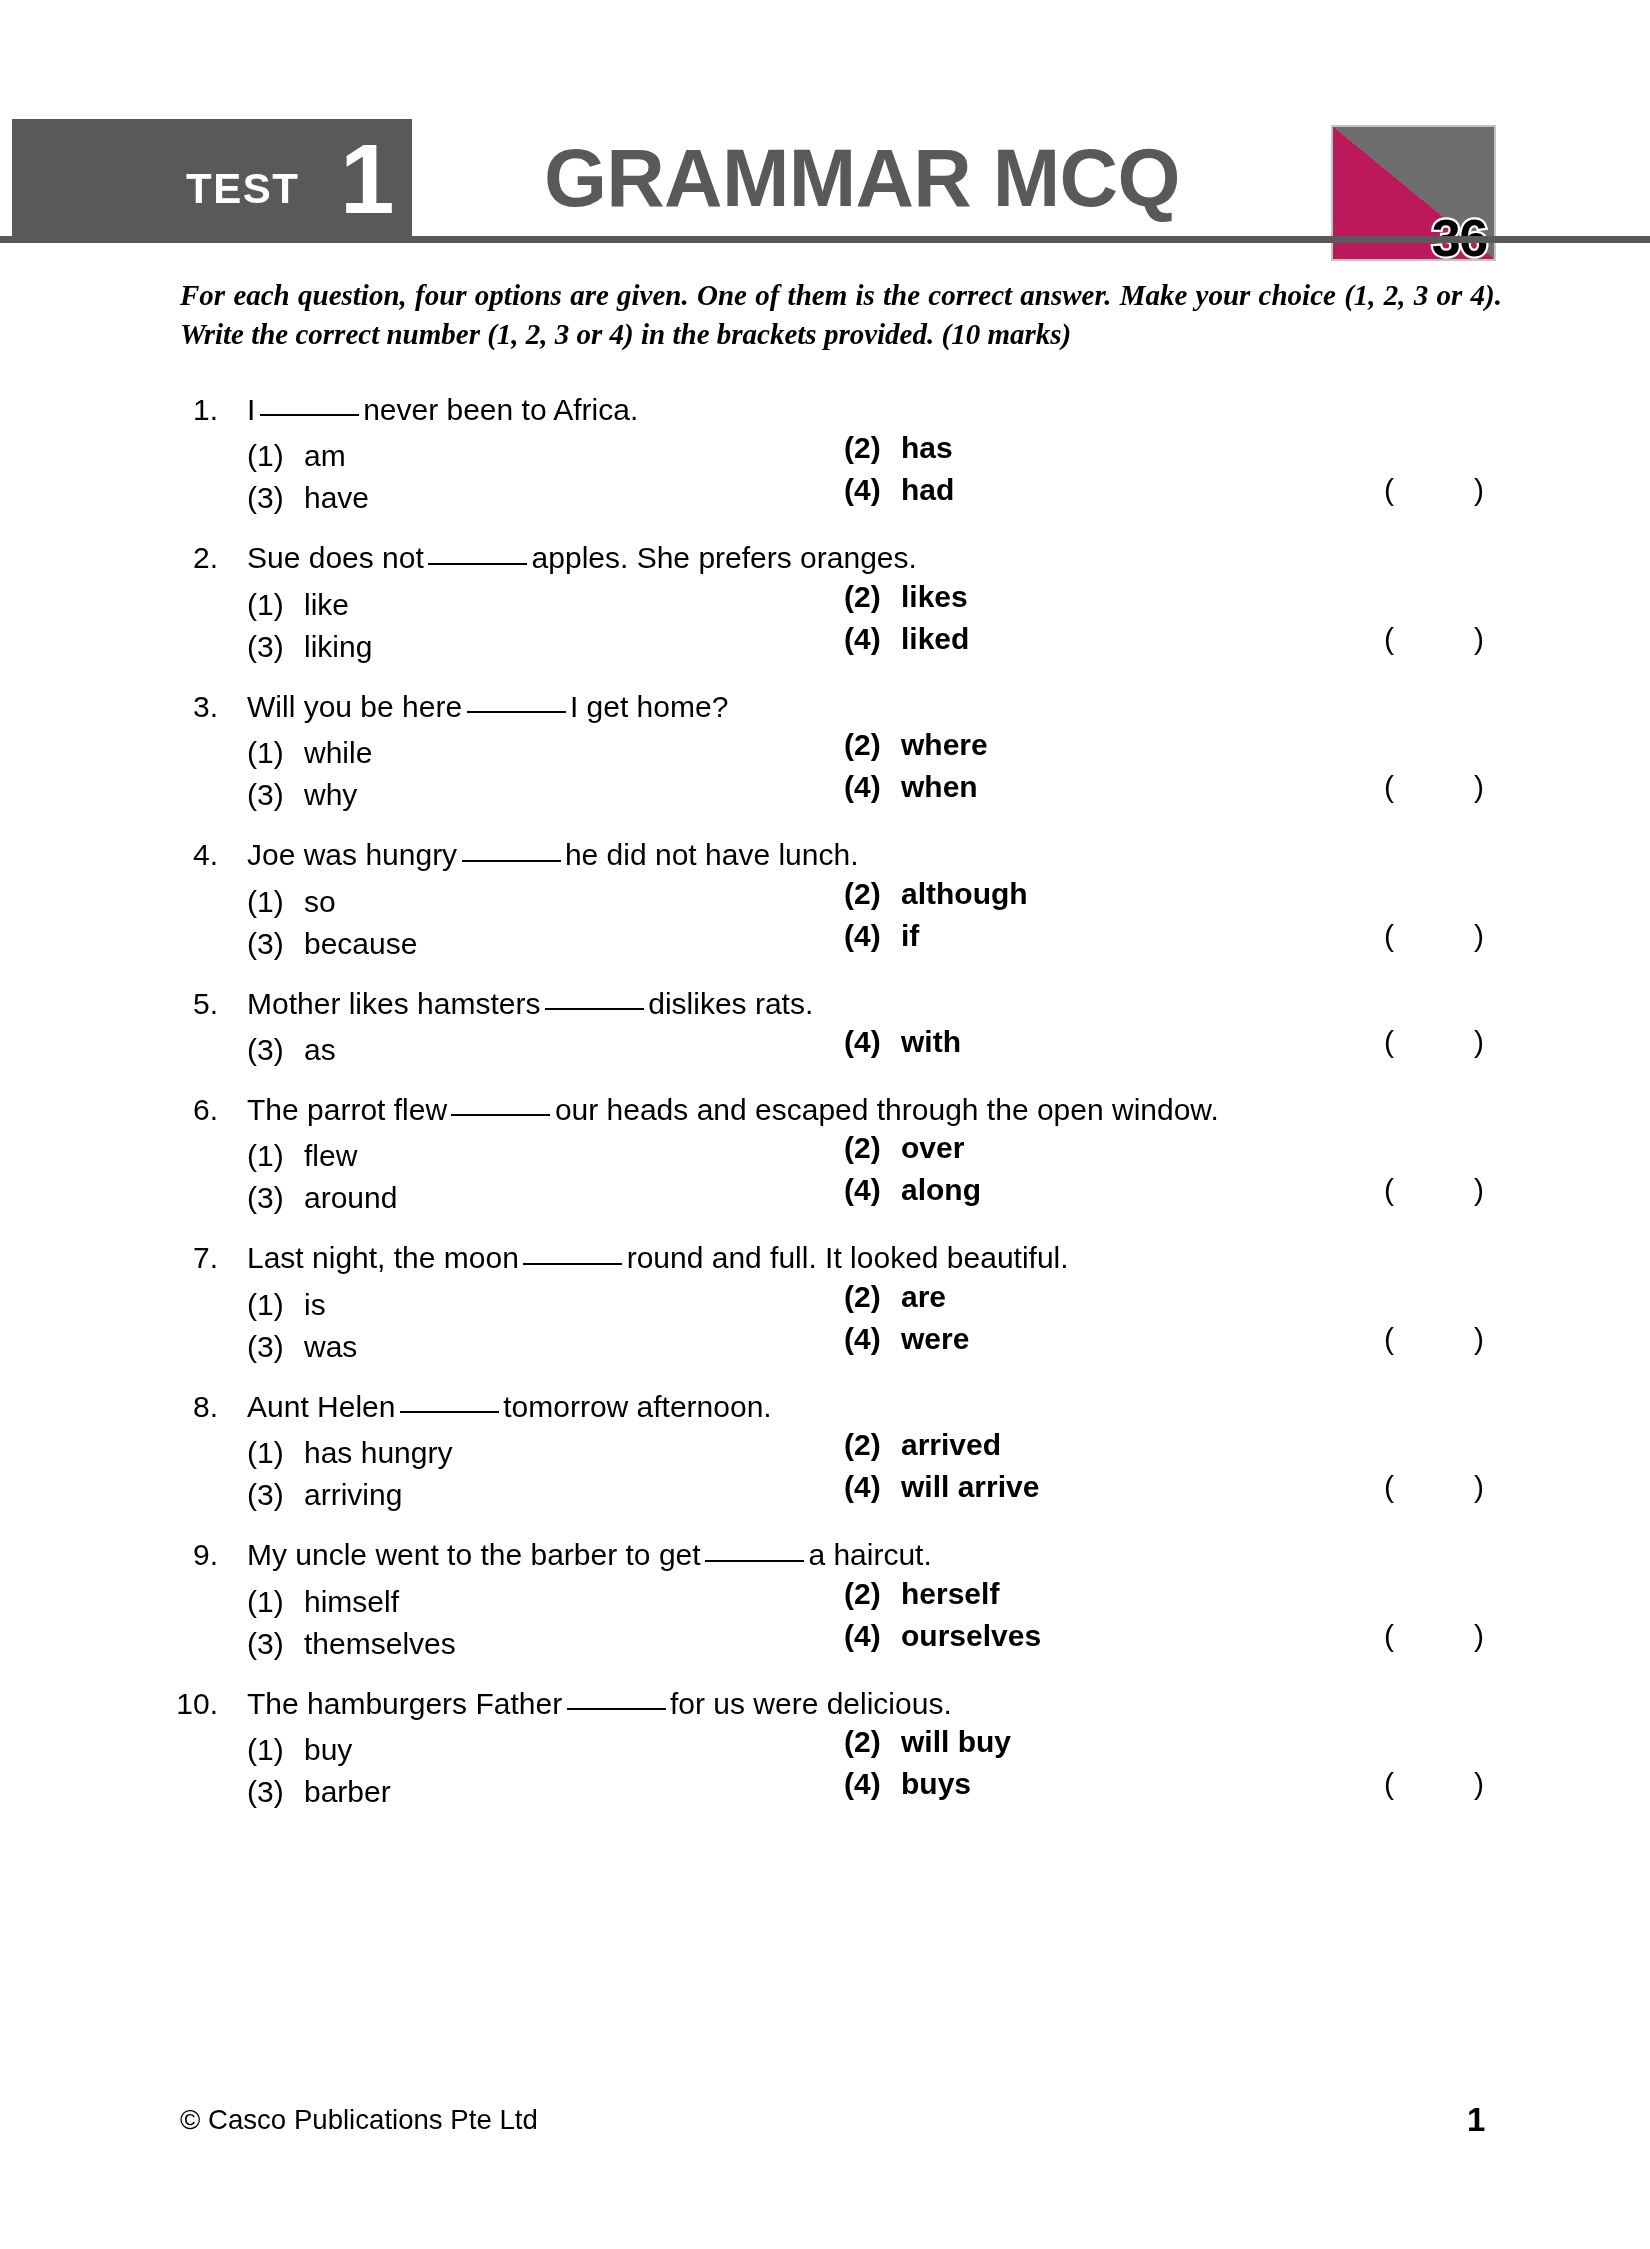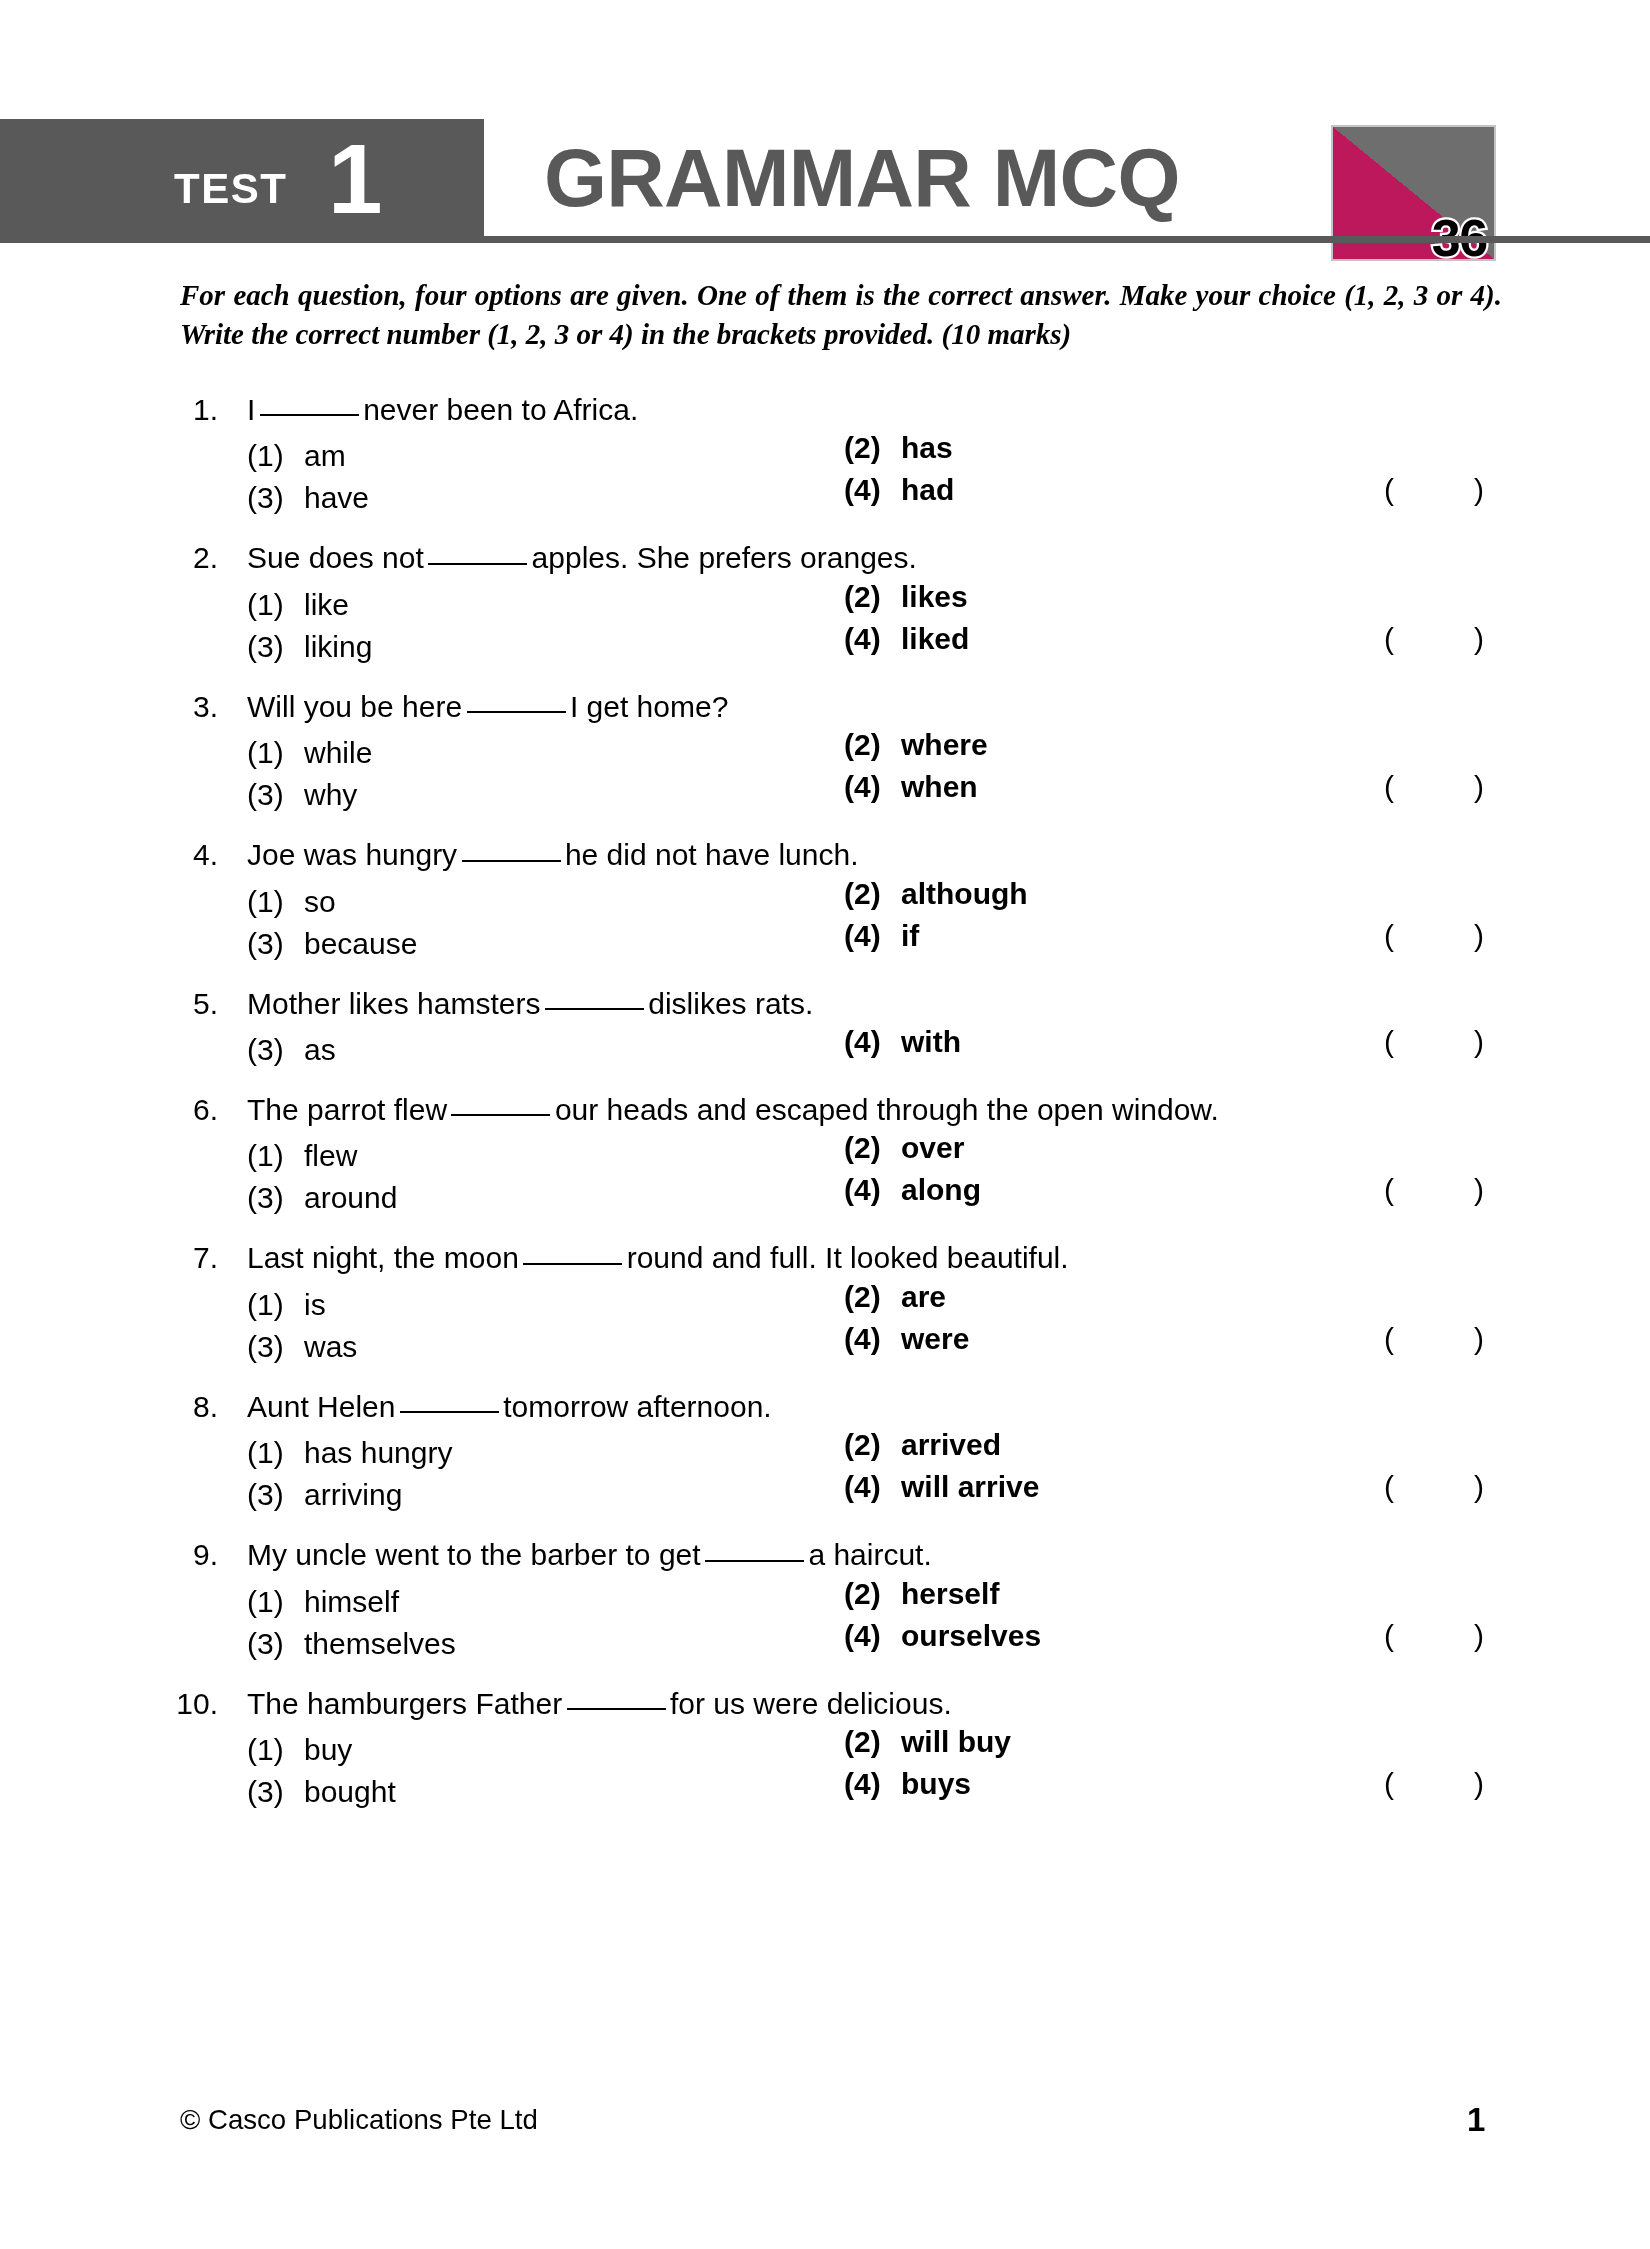--- a/index.html
+++ b/index.html
@@ -23,23 +23,23 @@
   
   .header {
     position: absolute;
     left: 0;
     top: 116px;
     width: 1651px;
     height: 135px;
   }
   .test-box {
     position: absolute;
-    left: 0;
+    left: 12px;
     top: 2.9px;
-    width: 484px;
+    width: 400px;
     height: 118px;
     background: #595959;
   }
   .test-word {
     position: absolute;
     left: 174px;
     top: 46px;
     font-size: 42px;
     font-weight: bold;
     color: #ffffff;
@@ -342,21 +342,21 @@
           <div class="answer-bracket"><span class="ob">(</span><span>)</span></div>
         </div>
       </div>
       <div class="q">
         <div class="q-stem"><span class="q-num">10.</span><span>The hamburgers Father</span><span class="blank"></span><span>for us were delicious.</span></div>
         <div class="opt-row">
           <div class="opt opt-a"><span class="opt-label">(1)</span><span>buy</span></div>
           <div class="opt opt-b"><span class="opt-label">(2)</span><span>will buy</span></div>
         </div>
         <div class="opt-row">
-          <div class="opt opt-a"><span class="opt-label">(3)</span><span>bought</span></div>
+          <div class="opt opt-a"><span class="opt-label">(3)</span><span>barber</span></div>
           <div class="opt opt-b"><span class="opt-label">(4)</span><span>buys</span></div>
           <div class="answer-bracket"><span class="ob">(</span><span>)</span></div>
         </div>
       </div>
     </div>
 
   <div class="footer">
     <div class="copyright">© Casco Publications Pte Ltd</div>
     <div class="page-no">1</div>
   </div>

